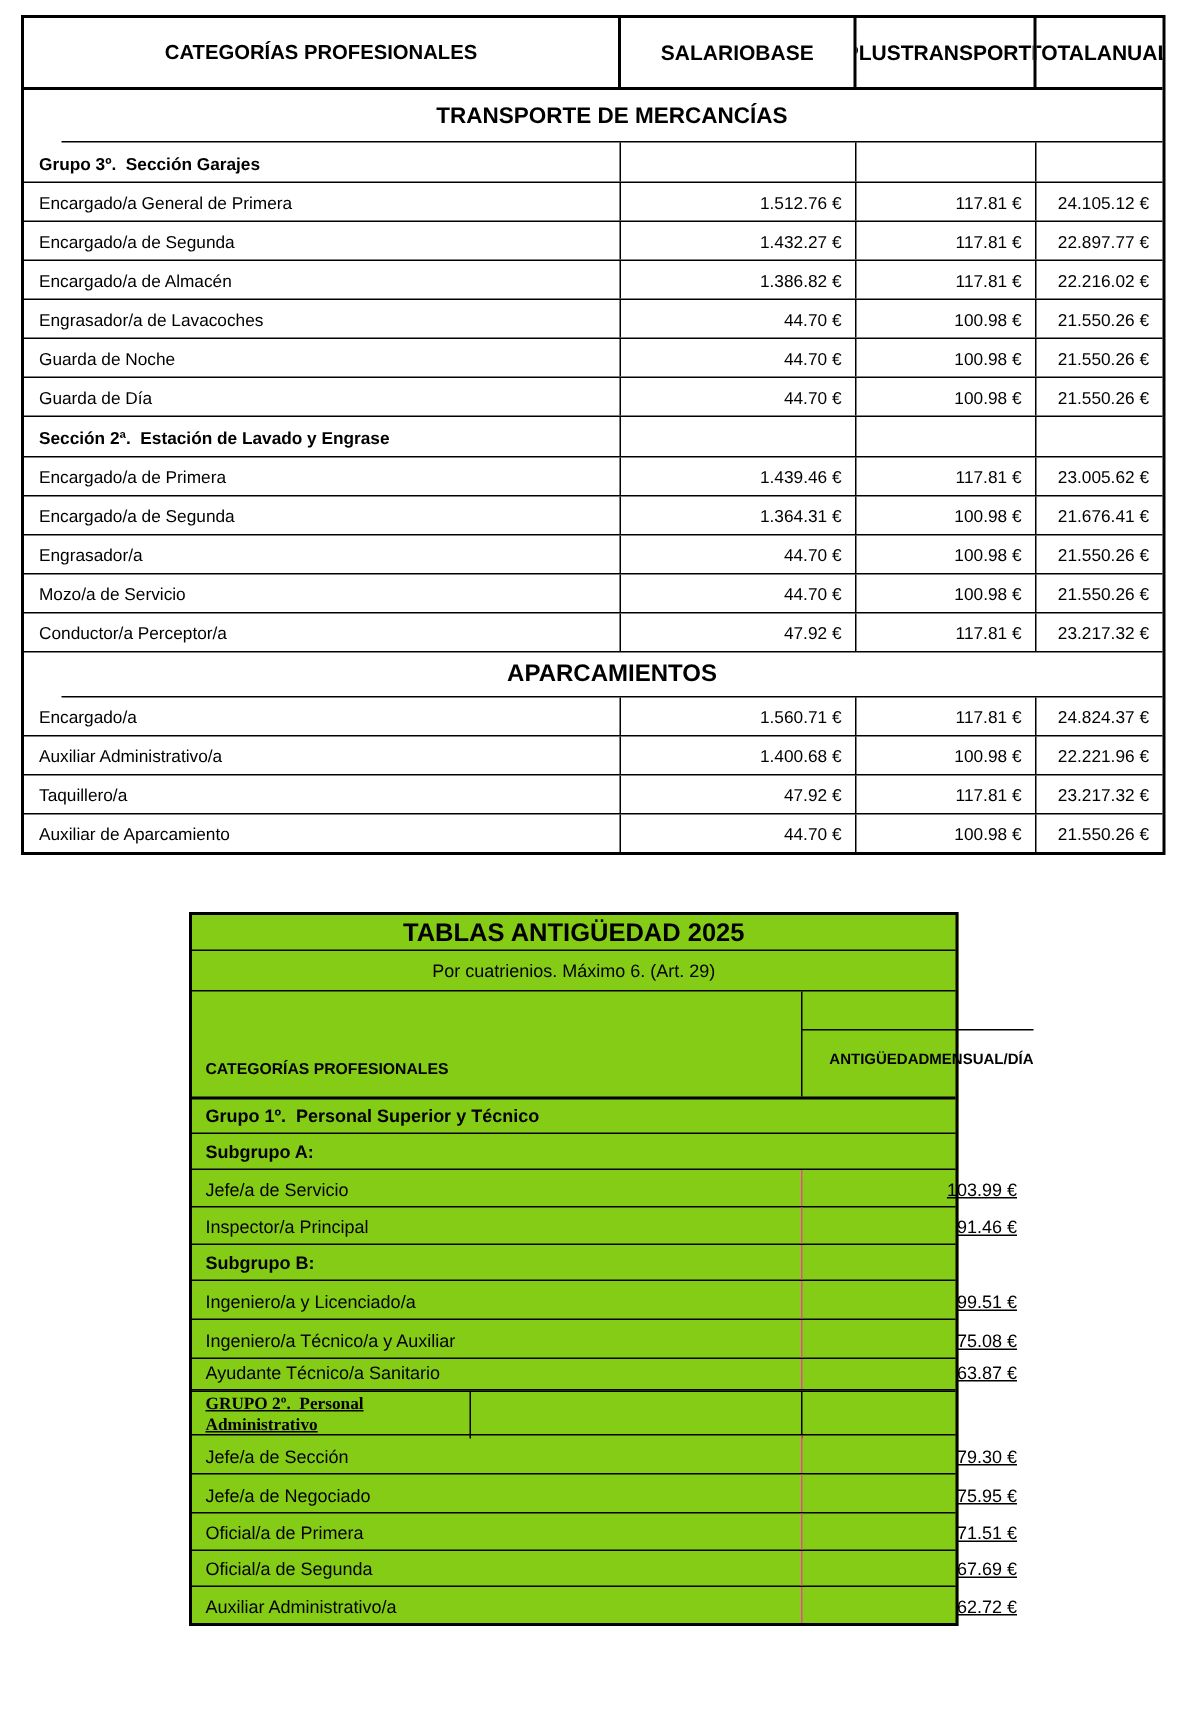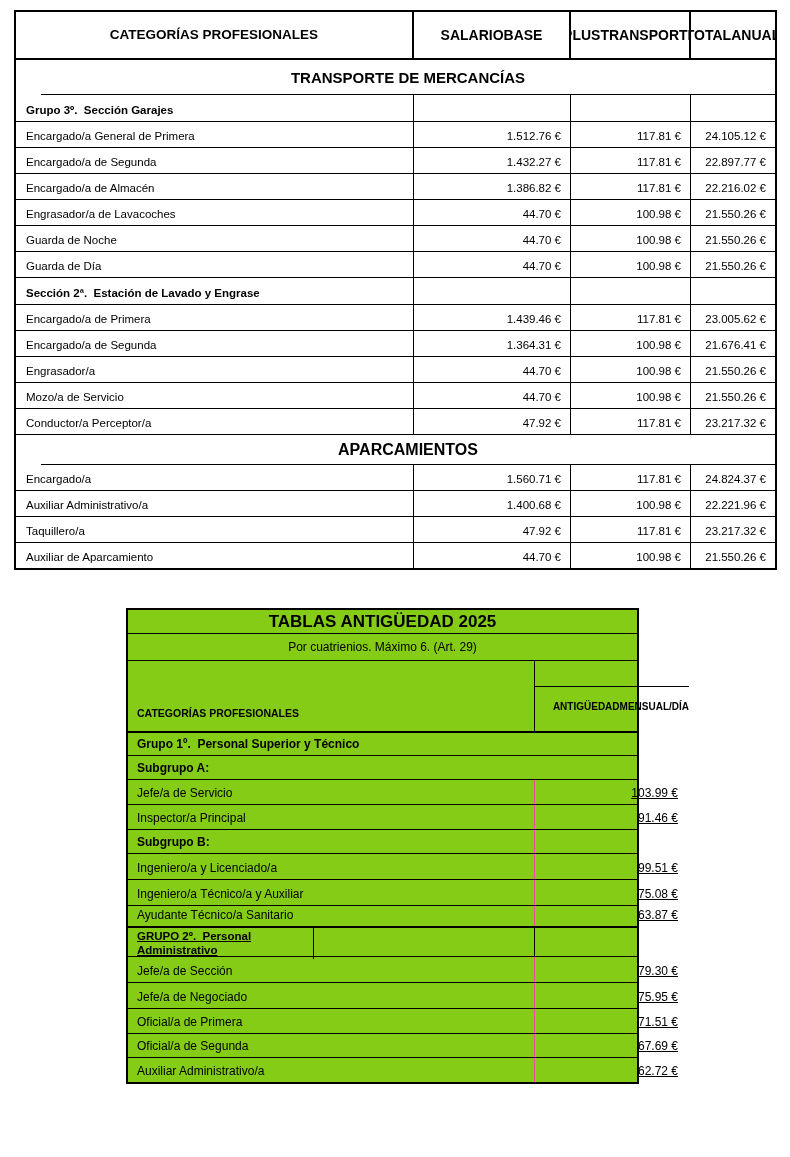--- a/index.html
+++ b/index.html
@@ -40,21 +40,21 @@
   .t2h-right{border-left:1px solid #000;display:flex;flex-direction:row;align-items:center;justify-content:flex-end;
       padding-bottom:5px;font-weight:bold;font-size:10px;line-height:17px;box-sizing:border-box;}
   .t2 .banner3{height:53px;display:flex;align-items:center;padding-left:9px;font-weight:bold;font-size:16px;
       border-bottom:1px solid #000;box-sizing:border-box;}
   .t2 .full{display:flex;align-items:flex-end;padding:0 9px 4px 9px;font-weight:bold;font-size:12px;white-space:pre;}
   .row2{display:grid;grid-template-columns:406px 155px;}
   .lbl2{display:flex;align-items:flex-end;padding:0 9px 4px 9px;font-size:12px;box-sizing:border-box;white-space:pre;}
   .lbl2.b{font-weight:bold;}
   .val2{display:flex;align-items:flex-end;justify-content:flex-end;padding:0 11px 4px 9px;font-size:12px;
       border-left:1px solid #ec4899;box-sizing:border-box;text-decoration:underline;}
-  .g2row{display:grid;grid-template-columns:186px 220px 155px;border-top:1px solid #000;}
+  .g2row{display:grid;grid-template-columns:186px 220px 155px;border-top:1px solid #000;font-family:Liberation Serif, serif;}
   .g2cell{border-right:1px solid #000;box-sizing:border-box;padding:1px 9px 2px 9px;
       font-weight:bold;font-size:11.5px;line-height:14px;}
   .g2cell span{text-decoration:underline;display:block;white-space:pre;}
   .g2empty{box-sizing:border-box;}
   .g2val{border-left:1px solid #000;box-sizing:border-box;}
   .r21{height:21px}.r23{height:23px}.r24{height:24px}.r25{height:25px}
   .r26{height:26px}.r30{height:30px}
 </style>
 </head>
 <body>

